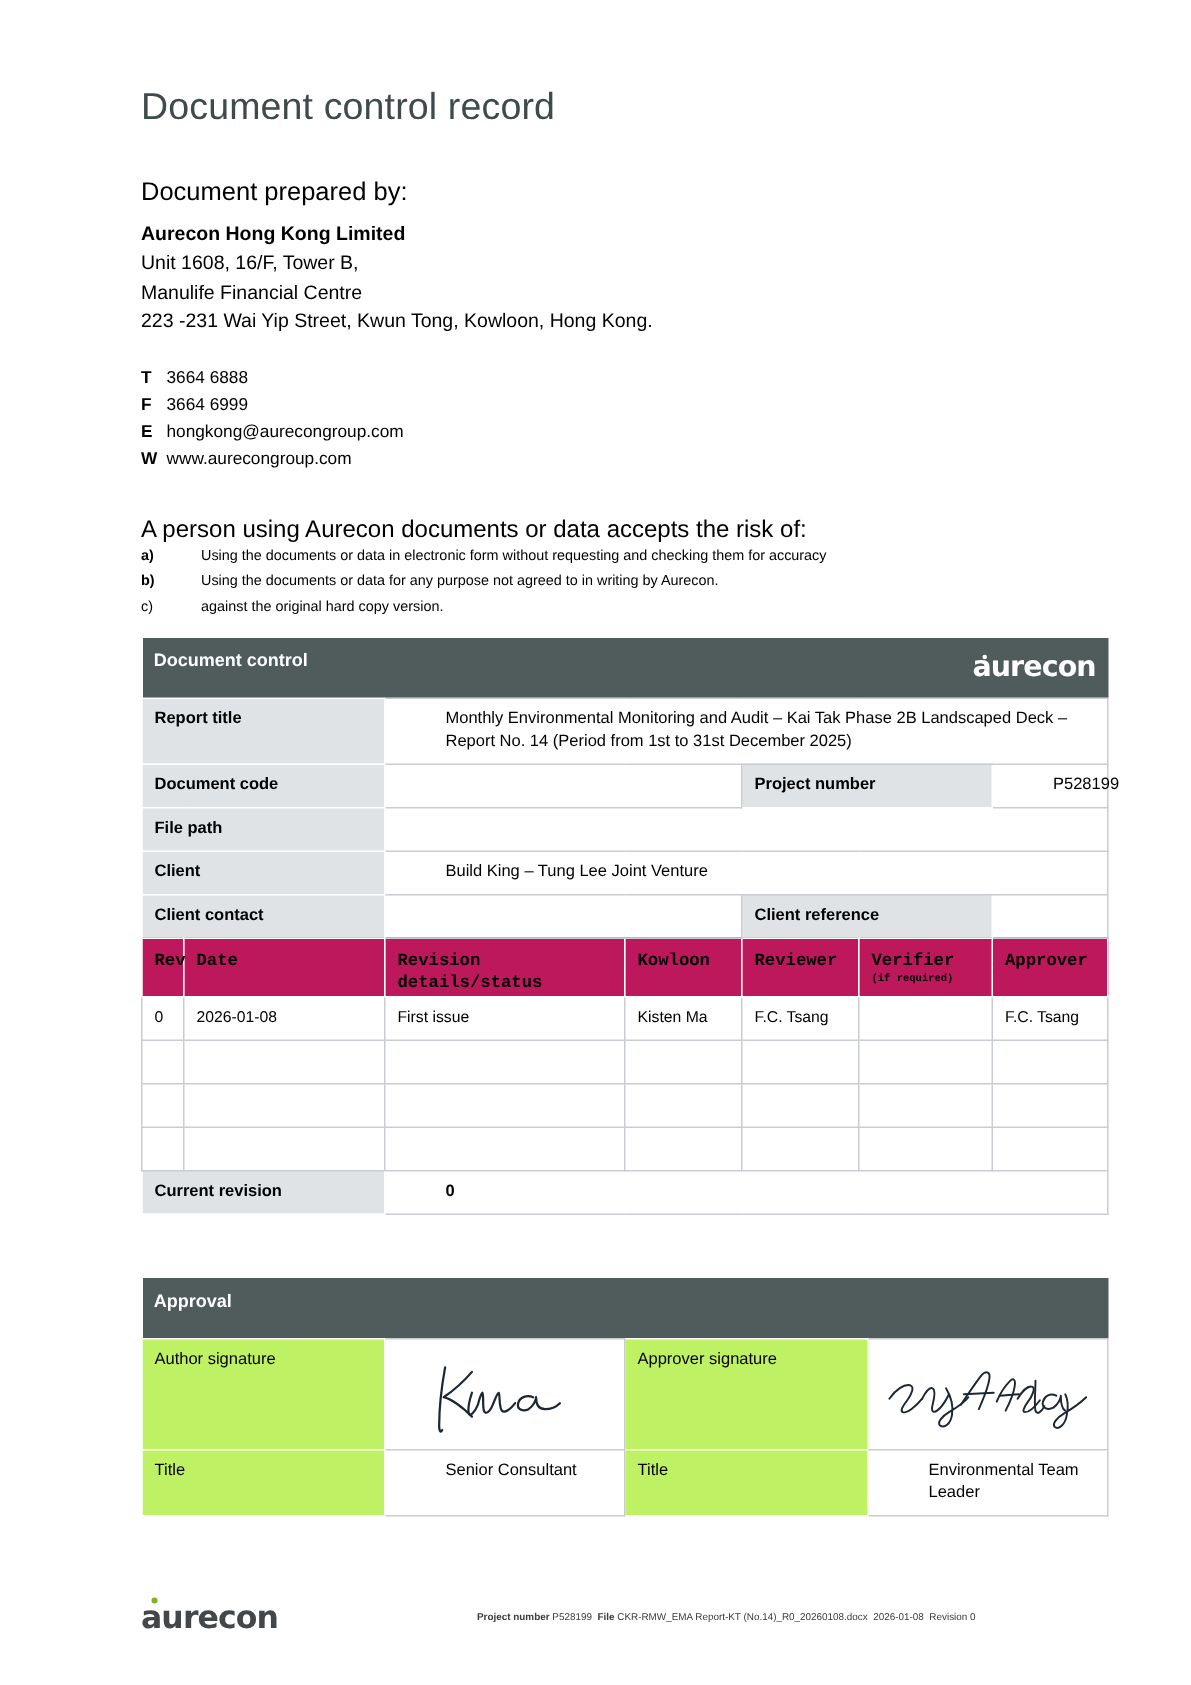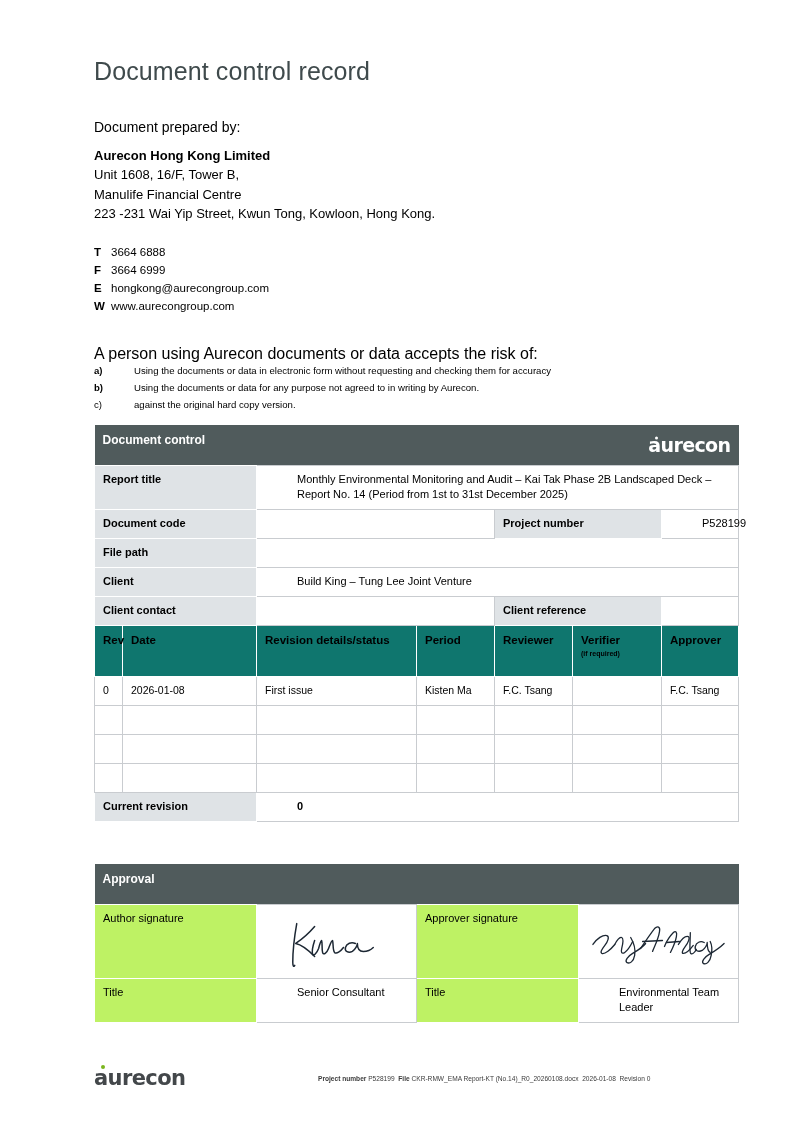--- a/index.html
+++ b/index.html
@@ -33,21 +33,21 @@
     font-size: 25px;
     font-weight: normal;
     color: #3f4a4c;
     letter-spacing: 0.1px;
     margin: 0 0 32px 0;
     line-height: 1.1;
   }
 
   
   .prepared-label {
-    font-size: 14px;
+    font-size: 17px;
     line-height: 19px;
     margin-bottom: 9px;
   }
   .addr-line {
     font-size: 13px;
     line-height: 19.5px;
     white-space: pre;
   }
   .addr-line.bold { font-weight: bold; }
 
@@ -120,26 +120,27 @@
     background: #ffffff;
     border: 1px solid #c9ccd0;
     padding-left: 40px;
   }
   .lbl, .lbl-light {
     border: 1px solid #ffffff;
   }
 
   
   .rev-head td {
-    background: #0f766e;
+    background: #be185d;
     font-weight: bold;
     font-size: 11.5px;
     padding-top: 7px;
-    padding-bottom: 18px;
+    padding-bottom: 1px;
     border: 1px solid #ffffff;
+    font-family: Liberation Mono, monospace;
   }
   .rev-head .sub {
     display: block;
     font-size: 7px;
     font-weight: bold;
     line-height: 9px;
     margin-top: 1px;
   }
   .rev-body td {
     background: #ffffff;
@@ -315,21 +316,21 @@
             <td class="lbl" colspan="2">Client contact</td>
             <td class="val" colspan="2">&nbsp;</td>
             <td class="lbl" colspan="2">Client reference</td>
             <td class="val">&nbsp;</td>
           </tr>
 
           <tr class="rev-head">
             <td>Rev</td>
             <td>Date</td>
             <td>Revision details/status</td>
-            <td>Period</td>
+            <td>Kowloon</td>
             <td>Reviewer</td>
             <td><span>Verifier</span><span class="sub">(if required)</span></td>
             <td>Approver</td>
           </tr>
 
           <tr class="rev-body">
             <td>0</td>
             <td>2026-01-08</td>
             <td>First issue</td>
             <td>Kisten Ma</td>

